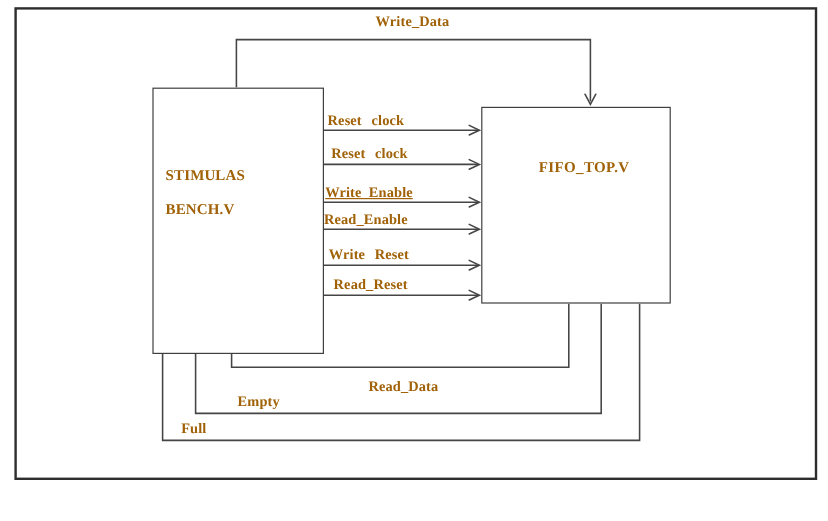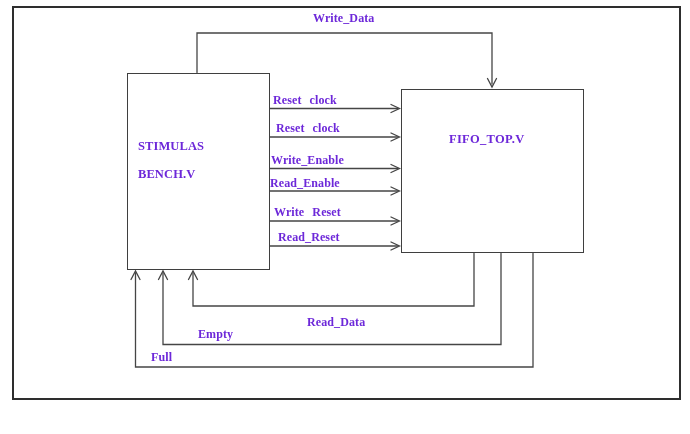--- a/index.html
+++ b/index.html
@@ -24,43 +24,43 @@
     border: 2px solid #2e2e2e;
     box-sizing: border-box;
     background: #ffffff;
   }
   .block {
     position: absolute;
     border: 1.5px solid #3f3f3f;
     box-sizing: border-box;
     background: #ffffff;
   }
-  .block-stimulas { left: 127px; top: 73px;  width: 143px; height: 197px; }
-  .block-fifo     { left: 401px; top: 89px;  width: 183px; height: 164px; }
+  .block-stimulas { left: 127px; top: 73px;  width: 143px; height: 222px; }
+  .block-fifo     { left: 401px; top: 89px;  width: 158px; height: 164px; }
   .wires {
     position: absolute;
     left: 0; top: 0;
     width: 690px;
     height: 434px;
     pointer-events: none;
   }
   .lbl {
     position: absolute;
-    color: #6d28d9;
+    color: #a16207;
     font-weight: bold;
     font-size: 12px;
     line-height: 1.05;
     white-space: nowrap;
     letter-spacing: 0.1px;
   }
   .sig { word-spacing: 5px; }
   .lbl-write-data   { left: 313px; top: 12px;  }
   .lbl-write-clock  { left: 273px; top: 94px;  }
   .lbl-read-clock   { left: 276px; top: 122px; }
-  .lbl-write-enable { left: 271px; top: 154px; }
+  .lbl-write-enable { left: 271px; top: 154px; text-decoration: underline; }
   .lbl-read-enable  { left: 270px; top: 177px; }
   .lbl-write-reset  { left: 274px; top: 206px; }
   .lbl-read-reset   { left: 278px; top: 231px; }
   .lbl-read-data    { left: 307px; top: 316px; text-align: right; }
   .lbl-empty        { left: 198px; top: 328px; }
   .lbl-full         { left: 151px; top: 351px; }
   .lbl-stimulas     { left: 137px; top: 139px; font-size: 12.5px; }
   .lbl-testv        { left: 137px; top: 167px; font-size: 12.5px; }
   .lbl-caption      { right: 17px; top: 378px; font-size: 12.5px; }
 </style>

